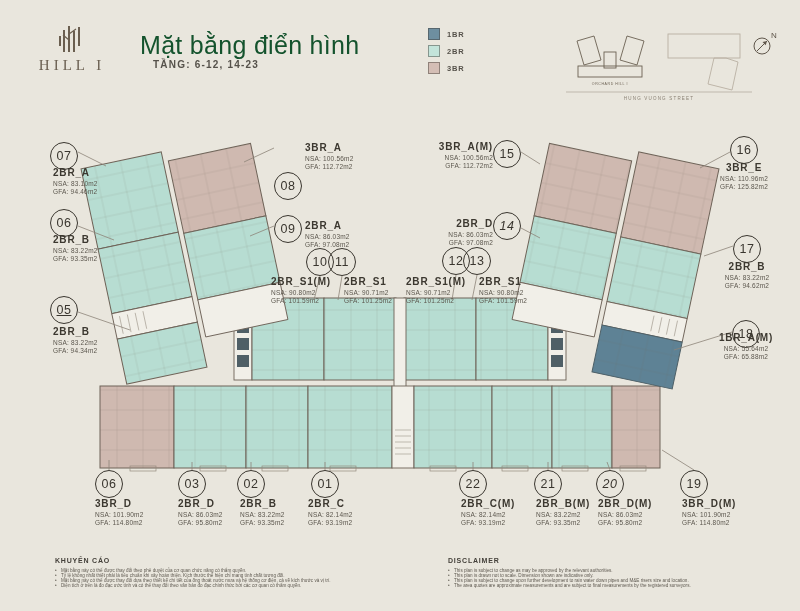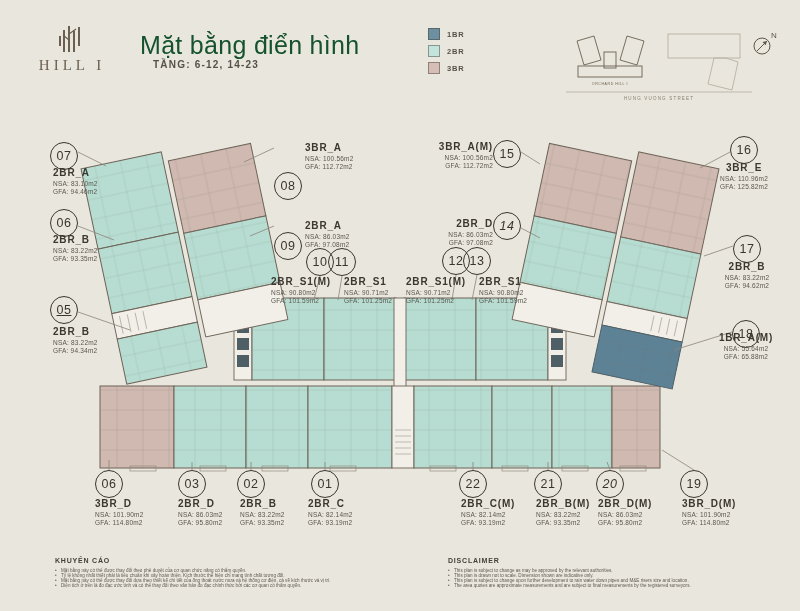--- a/index.html
+++ b/index.html
@@ -237,21 +237,21 @@
         <div class="t">2BR_B</div>
         <div class="a">NSA: 83.22m2</div>
         <div class="a">GFA: 94.34m2</div>
       </div>
       <div class="circ" style="left: 274px; top: 137px; margin-top: 35px;">08</div>
       <div class="ct" style="left: 305px; top: 142px;">
         <div class="t">3BR_A</div>
         <div class="a">NSA: 100.56m2</div>
         <div class="a">GFA: 112.72m2</div>
       </div>
-      <div class="circ" style="left: 274px; top: 215px; margin-top: 17px;">09</div>
+      <div class="circ" style="left: 274px; top: 215px;">09</div>
       <div class="ct" style="left: 305px; top: 220px;">
         <div class="t">2BR_A</div>
         <div class="a">NSA: 86.03m2</div>
         <div class="a">GFA: 97.08m2</div>
       </div>
       <div class="circ" style="left: 306px; top: 248px;">10</div>
       <div class="ct" style="left: 271px; top: 276px;">
         <div class="t">2BR_S1(M)</div>
         <div class="a">NSA: 90.80m2</div>
         <div class="a">GFA: 101.59m2</div>

